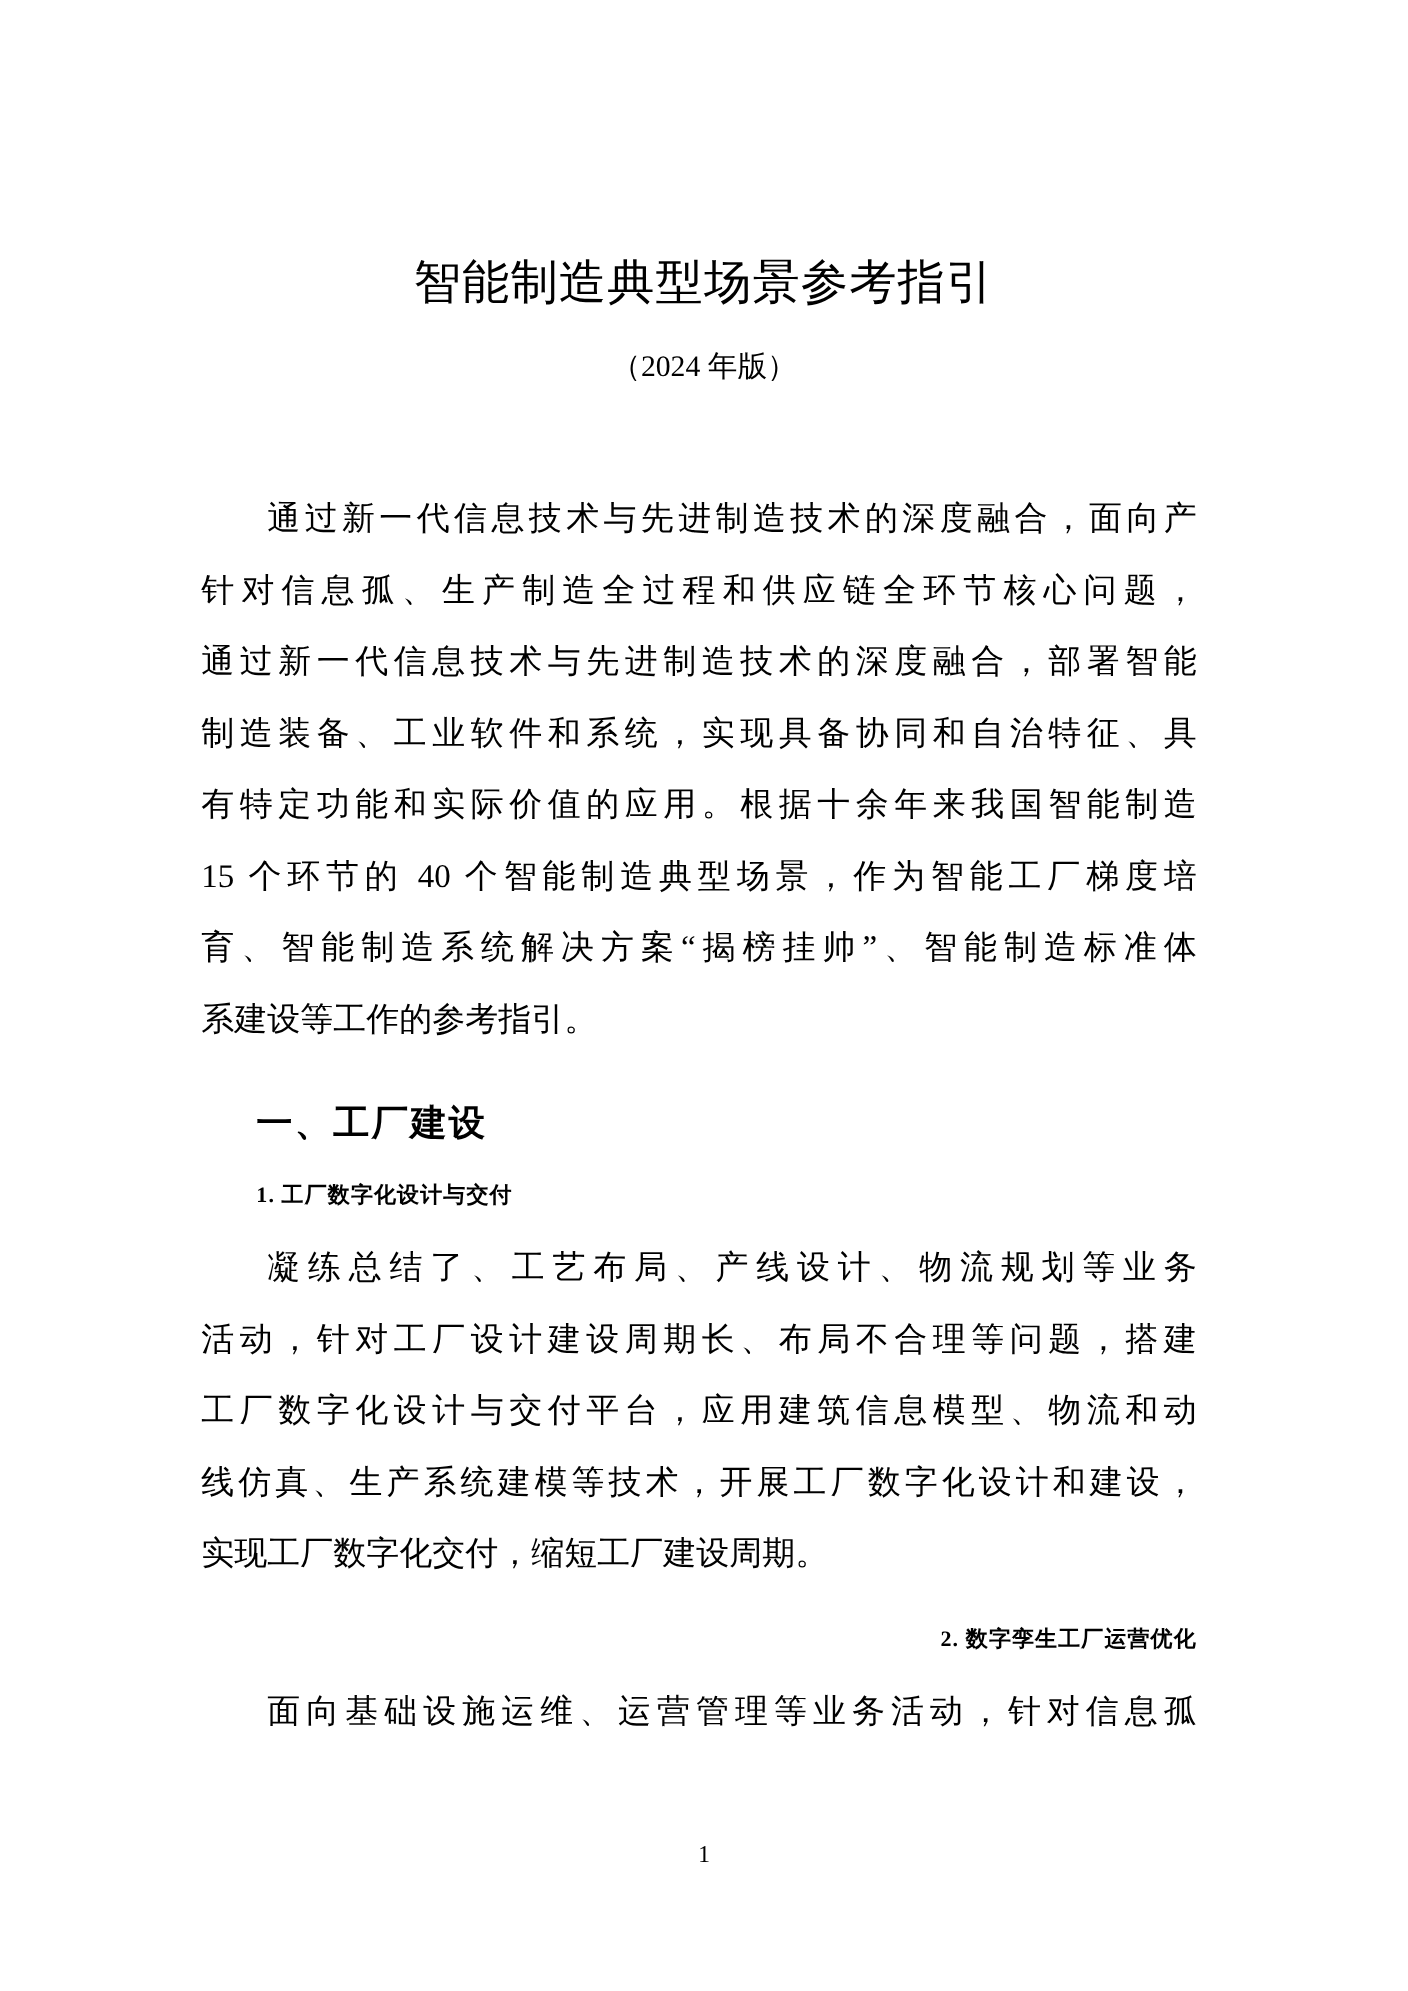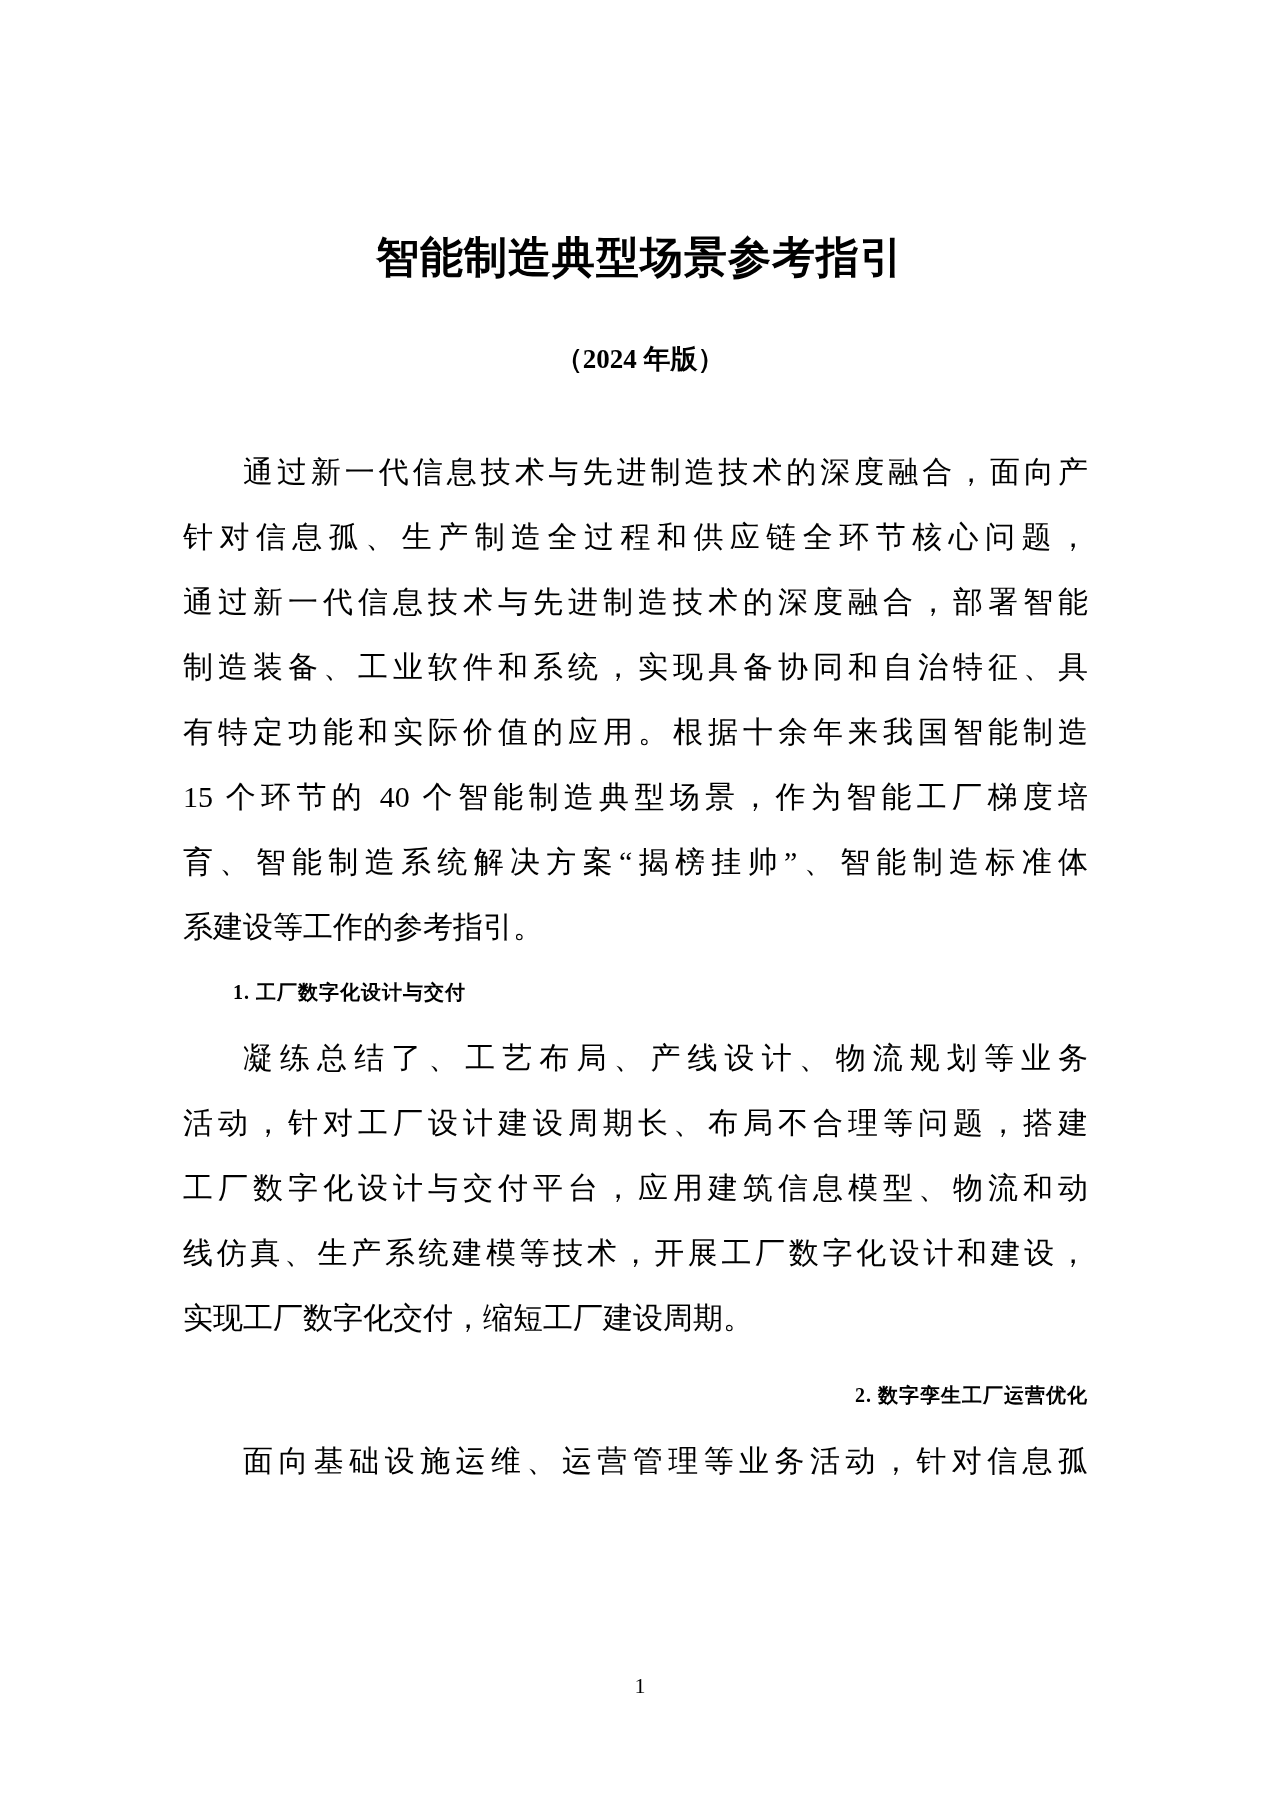--- a/index.html
+++ b/index.html
@@ -16,36 +16,35 @@
     font-family: "Liberation Serif", "DejaVu Serif", serif;
     color: #000000;
   }
   .doc-title {
     position: absolute;
     top: 232px;
     left: 0;
     width: 1280px;
     text-align: center;
     font-size: 43px;
-    font-weight: 700;
+    font-weight: 400;
     line-height: 52px;
     letter-spacing: 1px;
     color: #000000;
   }
   .doc-subtitle {
     position: absolute;
     top: 316px;
     left: 0;
     width: 1280px;
     text-align: center;
     font-size: 27px;
-    font-weight: 700;
+    font-weight: 400;
     line-height: 34px;
     color: #000000;
-    margin-top: 26px;
   }
   .body-block {
     position: absolute;
     top: 439px;
     left: 183px;
     width: 905px;
   }
   .line {
     font-size: 30px;
     line-height: 65px;
@@ -110,20 +109,21 @@
 
     <div class="line indent">通过新一代信息技术与先进制造技术的深度融合，面向产</div>
     <div class="line">针对信息孤、生产制造全过程和供应链全环节核心问题，</div>
     <div class="line">通过新一代信息技术与先进制造技术的深度融合，部署智能</div>
     <div class="line">制造装备、工业软件和系统，实现具备协同和自治特征、具</div>
     <div class="line">有特定功能和实际价值的应用。根据十余年来我国智能制造</div>
     <div class="line">15 个环节的 40 个智能制造典型场景，作为智能工厂梯度培</div>
     <div class="line">育、智能制造系统解决方案“揭榜挂帅”、智能制造标准体</div>
     <div class="line para-end">系建设等工作的参考指引。</div>
 
+    <div class="heading-section">一、工厂建设</div>
     <div class="heading-sub">1. 工厂数字化设计与交付</div>
 
     <div class="line indent">凝练总结了、工艺布局、产线设计、物流规划等业务</div>
     <div class="line">活动，针对工厂设计建设周期长、布局不合理等问题，搭建</div>
     <div class="line">工厂数字化设计与交付平台，应用建筑信息模型、物流和动</div>
     <div class="line">线仿真、生产系统建模等技术，开展工厂数字化设计和建设，</div>
     <div class="line para-end">实现工厂数字化交付，缩短工厂建设周期。</div>
 
     <div class="heading-sub gap">2. 数字孪生工厂运营优化</div>
 

